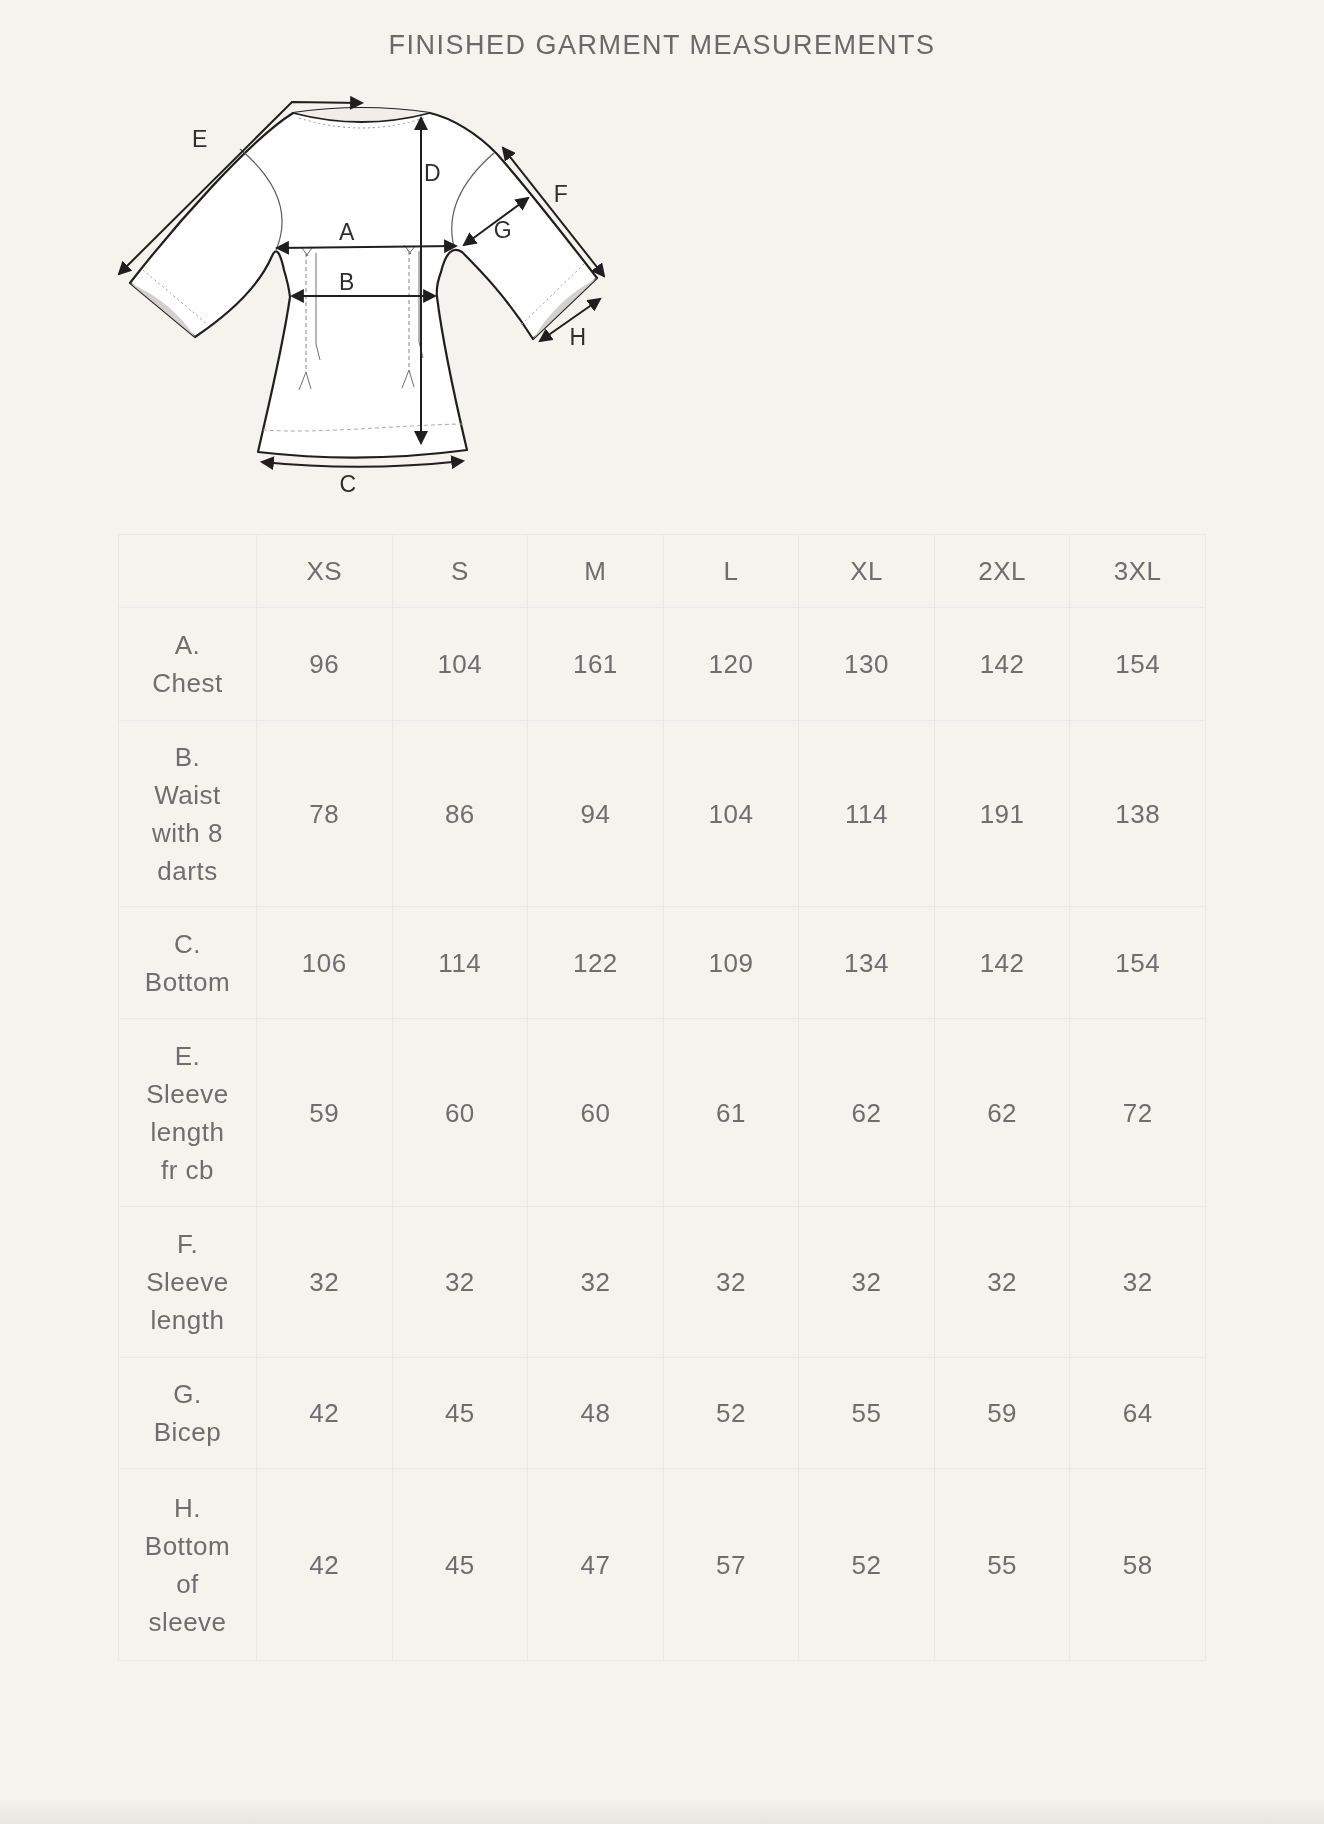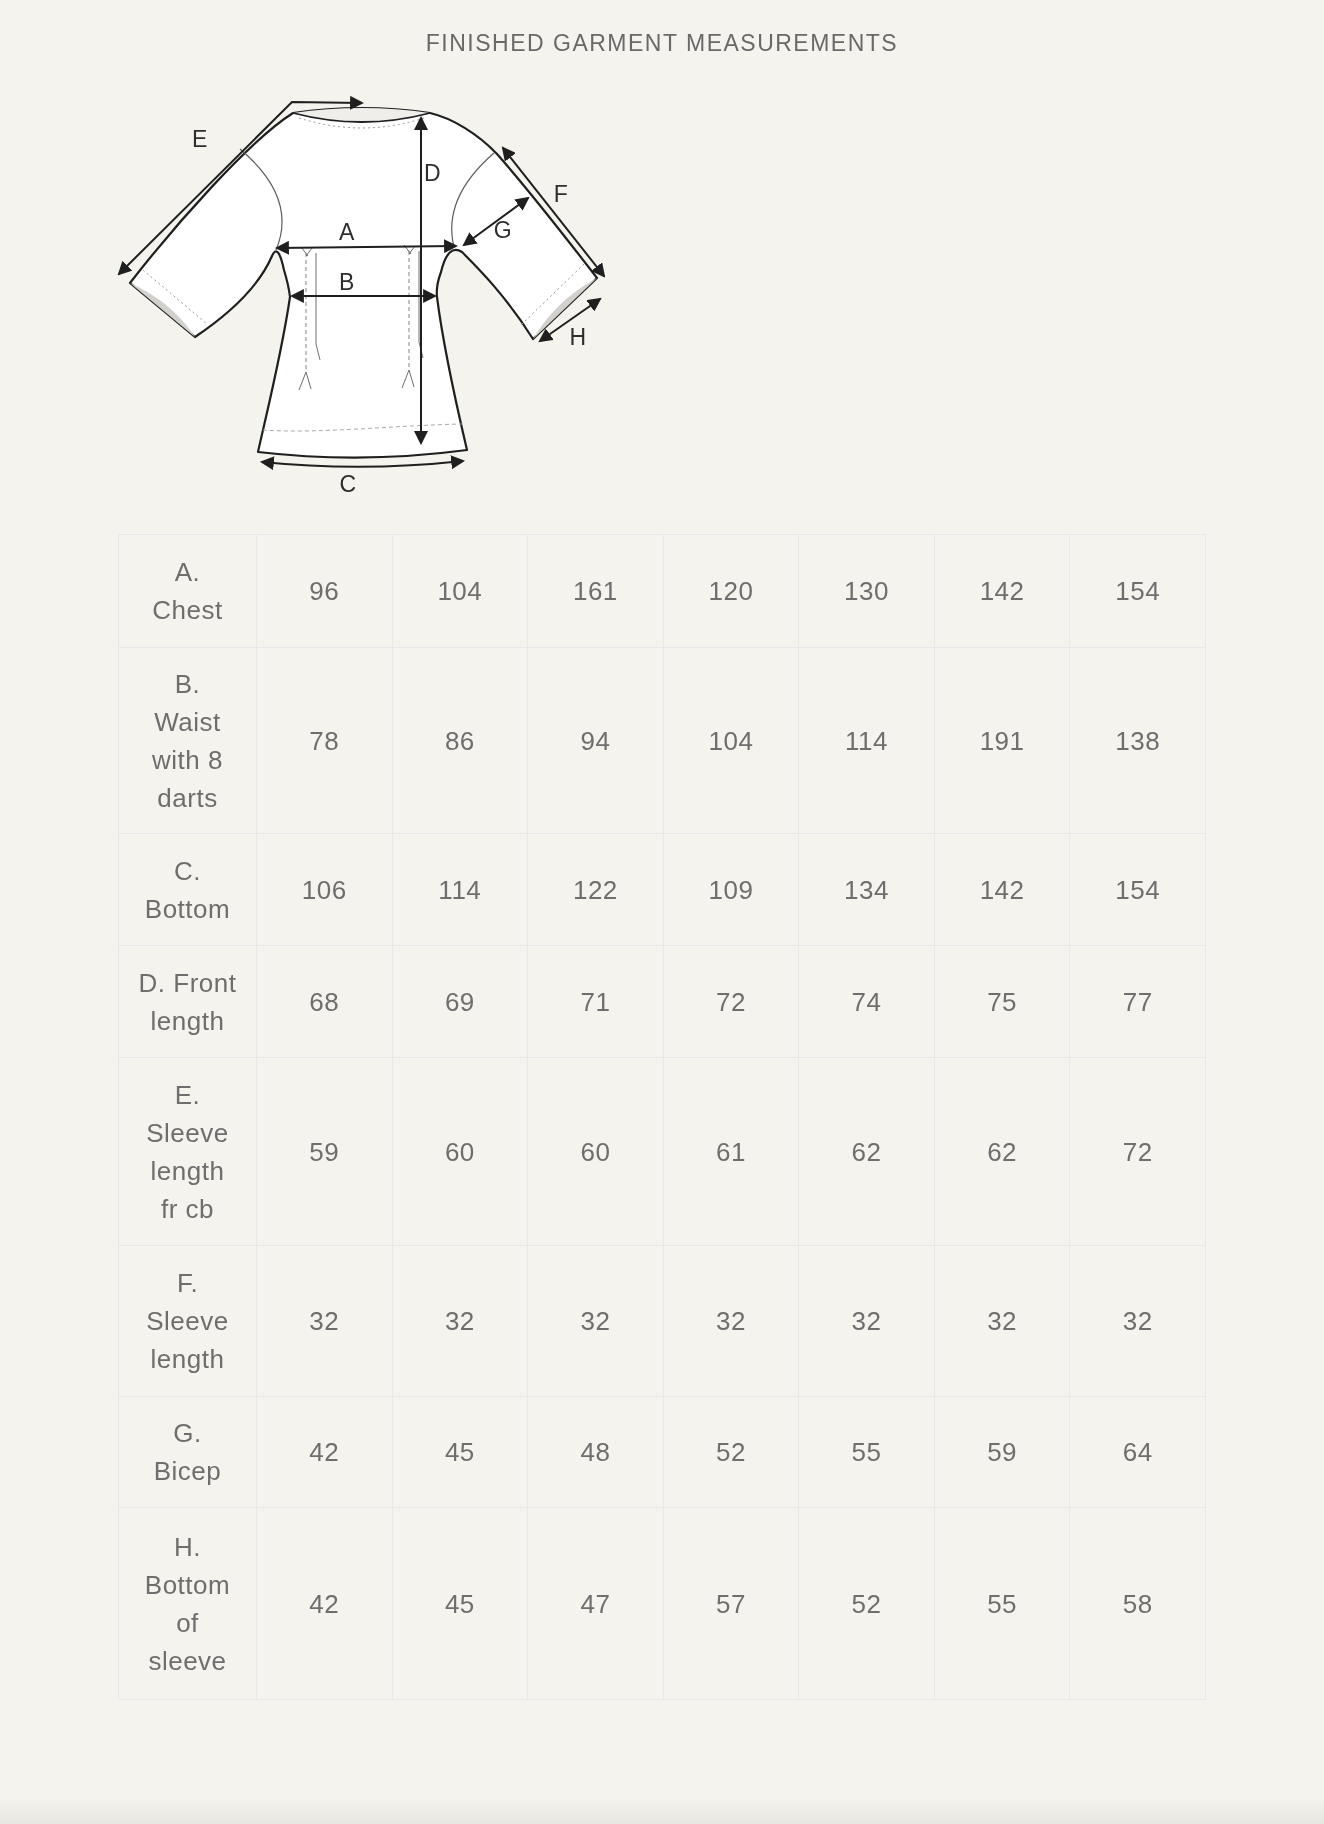--- a/index.html
+++ b/index.html
@@ -1,21 +1,21 @@
 <!DOCTYPE html>
 <html><head>
 <meta charset="utf-8">
 <style>
   html,body{margin:0;padding:0;}
   body{background:#f5f3ee;font-family:"Liberation Sans","DejaVu Sans",sans-serif;}
   .page{position:relative;width:1324px;height:1824px;background:#f5f3ee;overflow:hidden;margin:0 auto;}
   .page::after{content:"";position:absolute;left:0;right:0;bottom:0;height:26px;
     background:linear-gradient(to bottom,rgba(120,110,95,0) 0%,rgba(120,110,95,0.10) 100%);pointer-events:none;}
   .page-title{position:absolute;top:30px;left:0;width:100%;text-align:center;
-    font-size:23px;font-weight:400;letter-spacing:1.5px;color:#696969;}
+    font-size:27px;font-weight:400;letter-spacing:1.5px;color:#696969;}
   .diagram{position:absolute;top:0;left:0;}
   .diagram text{font-family:"Liberation Sans","DejaVu Sans",sans-serif;font-size:23px;fill:#2e2e2e;letter-spacing:0.5px;}
   .garment{fill:#ffffff;stroke:#1f1f1f;stroke-width:2.2;stroke-linejoin:round;}
   .neckline{fill:none;stroke:#1f1f1f;stroke-width:1.8;}
   .neckfill{fill:#efeeea;stroke:none;}
   .facing{fill:none;stroke:#9a9a9a;stroke-width:1;stroke-dasharray:2,3;}
   .seam{fill:none;stroke:#5d5d5d;stroke-width:1.2;}
   .meas{fill:none;stroke:#1f1f1f;stroke-width:2;marker-start:url(#arr);marker-end:url(#arr);}
   .dartd{fill:none;stroke:#9a9a9a;stroke-width:1.2;stroke-dasharray:4,3;}
   .darts{fill:none;stroke:#6f6f6f;stroke-width:1;}
@@ -121,20 +121,30 @@
       <col class="label-col">
         <col>
         <col>
         <col>
         <col>
         <col>
         <col>
         <col>
     </colgroup>
     <tbody>
+        <tr class="h-head">
+      <th></th>
+      <th>XS</th>
+      <th>S</th>
+      <th>M</th>
+      <th>L</th>
+      <th>XL</th>
+      <th>2XL</th>
+      <th>3XL</th>
+    </tr>
     <tr class="h-a">
       <td class="row-label">A.
 Chest</td>
       <td>96</td>
       <td>104</td>
       <td>161</td>
       <td>120</td>
       <td>130</td>
       <td>142</td>
       <td>154</td>
@@ -156,31 +166,20 @@
       <td class="row-label">C.
 Bottom</td>
       <td>106</td>
       <td>114</td>
       <td>122</td>
       <td>109</td>
       <td>134</td>
       <td>142</td>
       <td>154</td>
     </tr>
-    <tr class="h-d">
-      <td class="row-label">D. Front
-length</td>
-      <td>68</td>
-      <td>69</td>
-      <td>71</td>
-      <td>72</td>
-      <td>74</td>
-      <td>75</td>
-      <td>77</td>
-    </tr>
     <tr class="h-e">
       <td class="row-label">E.
 Sleeve
 length
 fr cb</td>
       <td>59</td>
       <td>60</td>
       <td>60</td>
       <td>61</td>
       <td>62</td>

